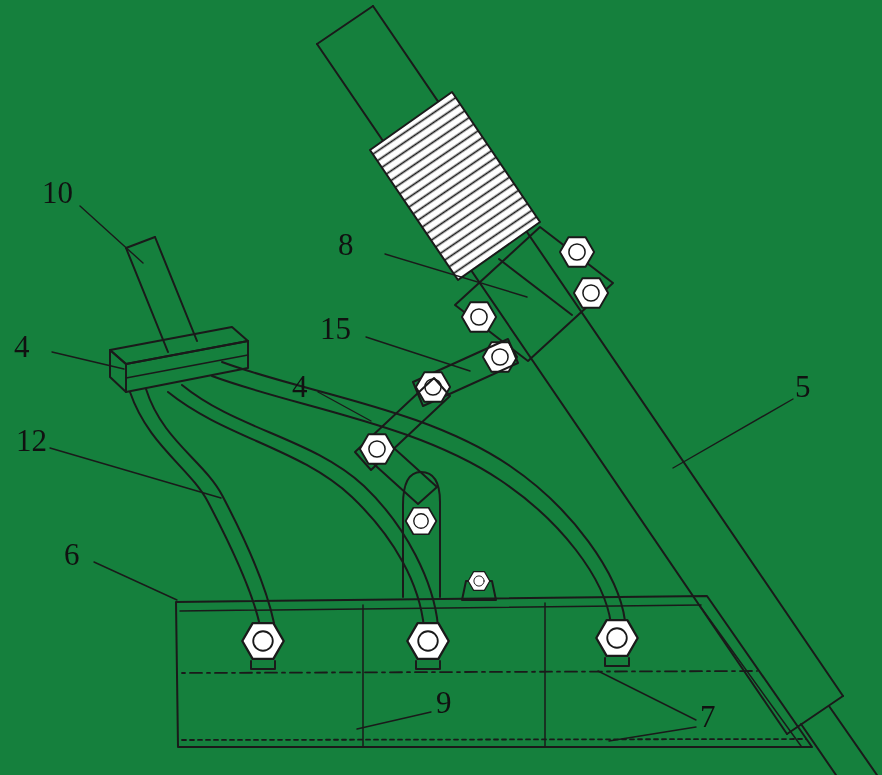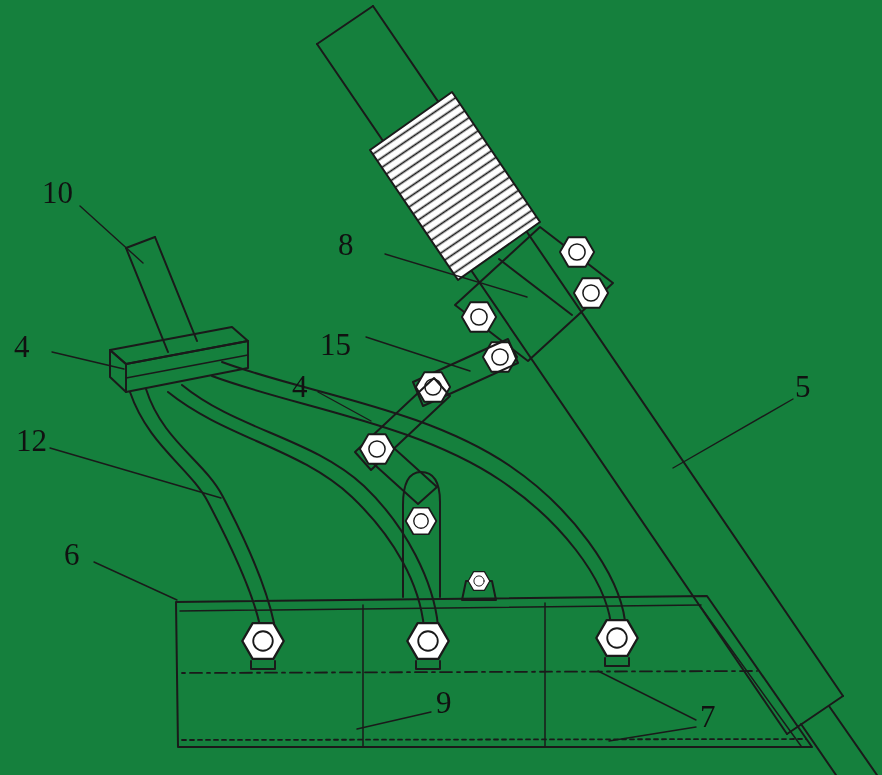--- a/index.html
+++ b/index.html
@@ -147,19 +147,19 @@
         <line x1="696" y1="727" x2="609" y2="741"></line>
       </g>
     </g>
   </svg>
 
   <div class="lbl" style="left:42px;  top:176px">10</div>
   <div class="lbl" style="left:14px;  top:330px">4</div>
   <div class="lbl" style="left:16px;   top:424px">12</div>
   <div class="lbl" style="left:64px;  top:538px">6</div>
   <div class="lbl" style="left:338px; top:228px">8</div>
-  <div class="lbl" style="left:320px; top:328px">15</div>
+  <div class="lbl" style="left:320px; top:312px">15</div>
   <div class="lbl" style="left:292px; top:370px">4</div>
   <div class="lbl" style="left:795px; top:370px">5</div>
   <div class="lbl" style="left:436px; top:686px">9</div>
   <div class="lbl" style="left:700px; top:700px">7</div>
 
 </div>
 
 </body></html>

